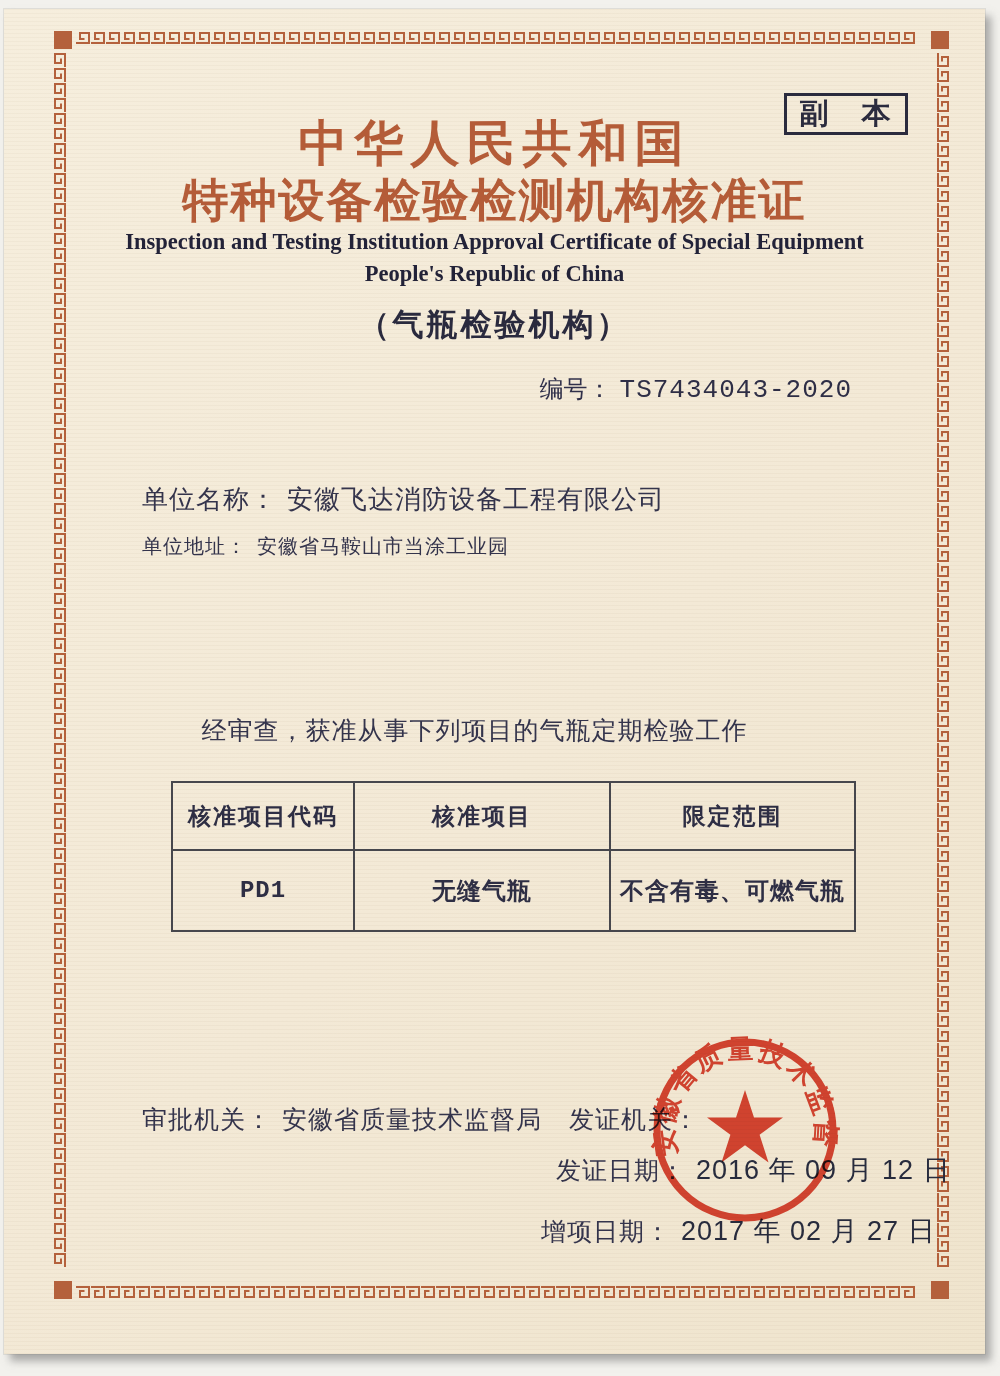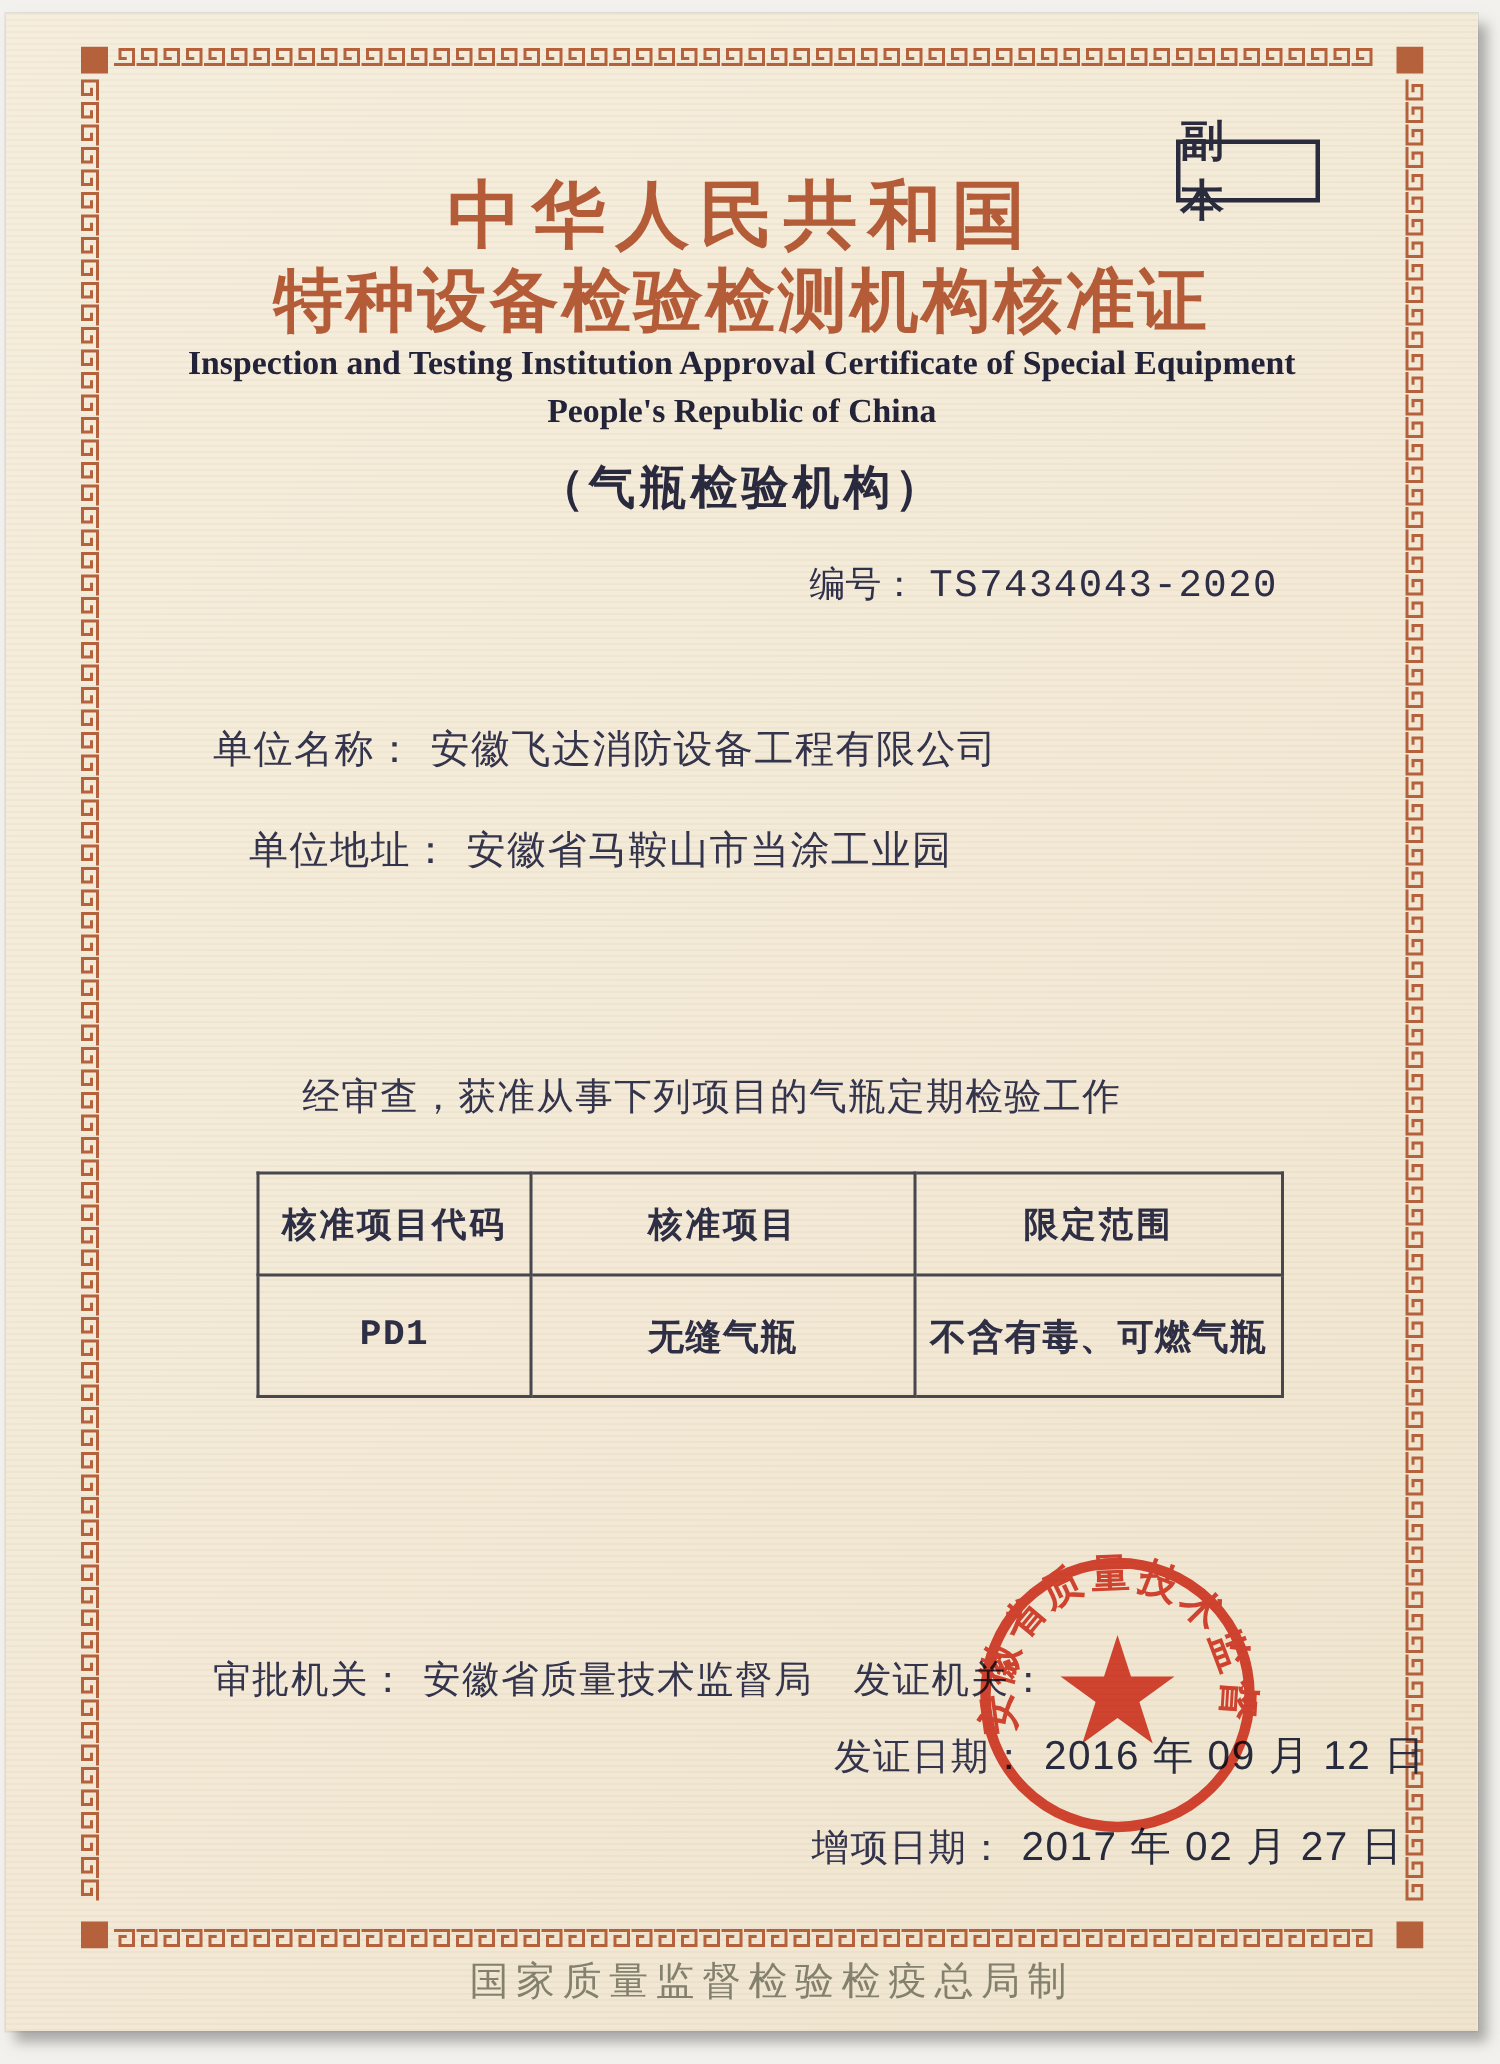--- a/index.html
+++ b/index.html
@@ -16,21 +16,21 @@
     background:
       repeating-linear-gradient(180deg, rgba(120,95,60,.045) 0 1px, rgba(0,0,0,0) 1px 4px),
       linear-gradient(135deg,#f6eedd 0%,#f3e9d6 55%,#efe4cd 100%);
     box-shadow:6px 7px 8px rgba(110,110,110,.55), 0 0 0 1px rgba(205,205,200,.5);
   }
   .abs{position:absolute;}
   
   .frame{position:absolute;left:50px;top:22px;}
   
   .copy-box{
-    left:780px;top:84px;width:96px;height:42px;
+    left:780px;top:84px;width:124px;height:42px;
     border:3px solid #2b2b3e;box-sizing:border-box;
     display:flex;align-items:center;justify-content:center;
     font-family:"Liberation Sans","DejaVu Sans",sans-serif;
     font-size:29px;color:#2b2b3e;font-weight:600;letter-spacing:2px;
   }
   .title-cn{
     left:0;right:0;text-align:center;
     font-family:"Liberation Sans","DejaVu Sans",sans-serif;
     font-weight:700;color:#b45c38;
   }
@@ -46,21 +46,21 @@
     top:295px;left:0;right:0;text-align:center;
     font-family:"Liberation Sans","DejaVu Sans",sans-serif;
     font-weight:600;font-size:31px;color:#2a2a3e;letter-spacing:3px;
   }
   .serial{top:364px;right:133px;font-size:24px;color:#30304a;}
   .serial .mono{margin-left:8px;}
   .mono{font-family:"Liberation Mono","DejaVu Sans Mono",monospace;font-size:26px;letter-spacing:1px;color:#2e2e46;}
   .line{font-size:25px;color:#34344c;letter-spacing:1px;white-space:nowrap;}
   .line .val{margin-left:10px;}
   .field-name{left:138px;top:473px;font-size:26px;}
-  .field-addr{left:138px;top:540px;font-size:26px;margin-left:24px;}
+  .field-addr{left:138px;top:524px;font-size:20px;}
   .note{top:705px;left:0;right:40px;text-align:center;font-size:25px;color:#34344c;letter-spacing:1px;}
   
   .cert-table{left:167px;top:772px;border-collapse:collapse;table-layout:fixed;}
   .cert-table th,.cert-table td{
     border:2.5px solid #47474d;text-align:center;vertical-align:middle;
     color:#2e2e44;font-weight:bold;background:transparent;
   }
   .cert-table th{height:64px;font-size:23px;letter-spacing:2px;}
   .cert-table td{height:77px;font-size:24px;letter-spacing:1px;}
   .c1{width:178px;} .c2{width:252px;} .c3{width:241px;}
@@ -431,16 +431,15 @@
       <defs>
         <path id="sealArc" d="M 37.3,129.6 A 72,72 0 1 1 172.7,129.6" fill="none"></path>
       </defs>
       <circle cx="105" cy="105" r="88" fill="none" stroke-width="7" stroke="#d93a28"></circle>
       <polygon points="105,65 114,92.6 143,92.6 119.6,109.7 128.5,137.4 105,120.3 81.5,137.4 90.4,109.7 67,92.6 96,92.6" fill="#d93a28"></polygon>
       <text font-size="27" font-weight="bold" letter-spacing="3" font-family="Liberation Sans, DejaVu Sans, sans-serif" fill="#d93a28">
         <textPath href="#sealArc" xlink:href="#sealArc" startOffset="0">安徽省质量技术监督局</textPath>
       </text>
     </svg>
 
-    <div class="abs made-by">国家质量监督检验检疫总局制</div>
 
   </div>
 </div>
 
 </body></html>

